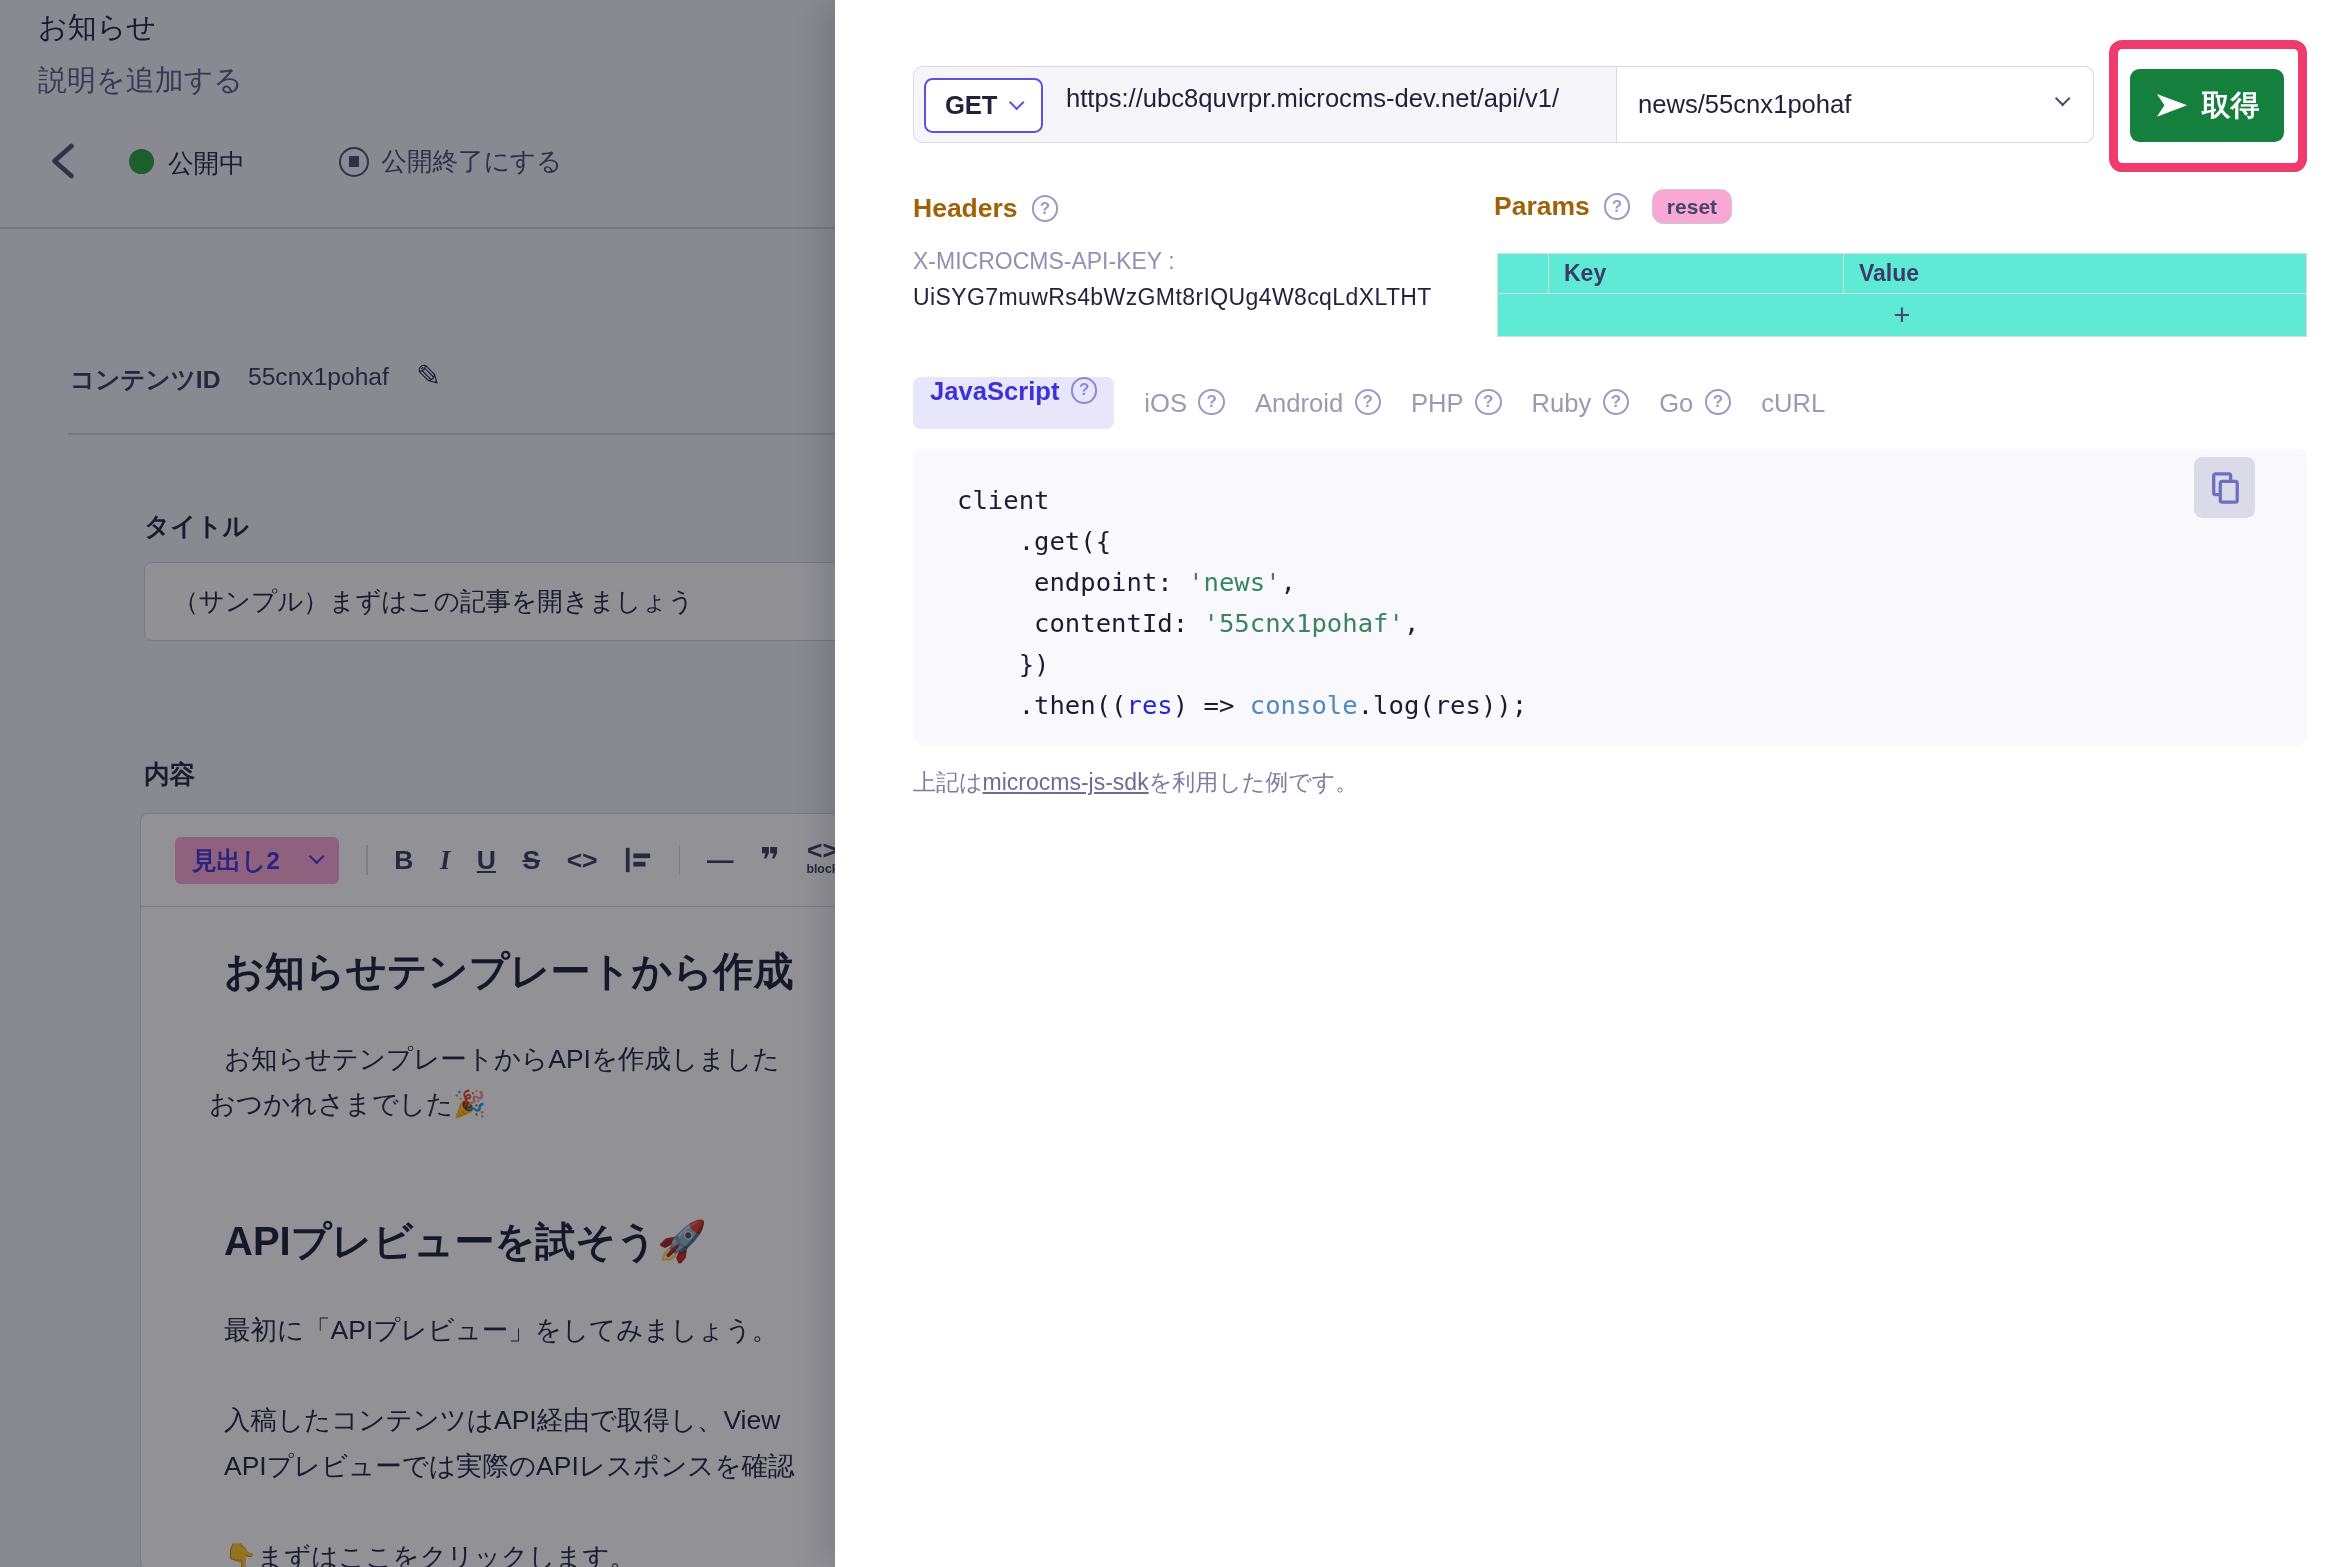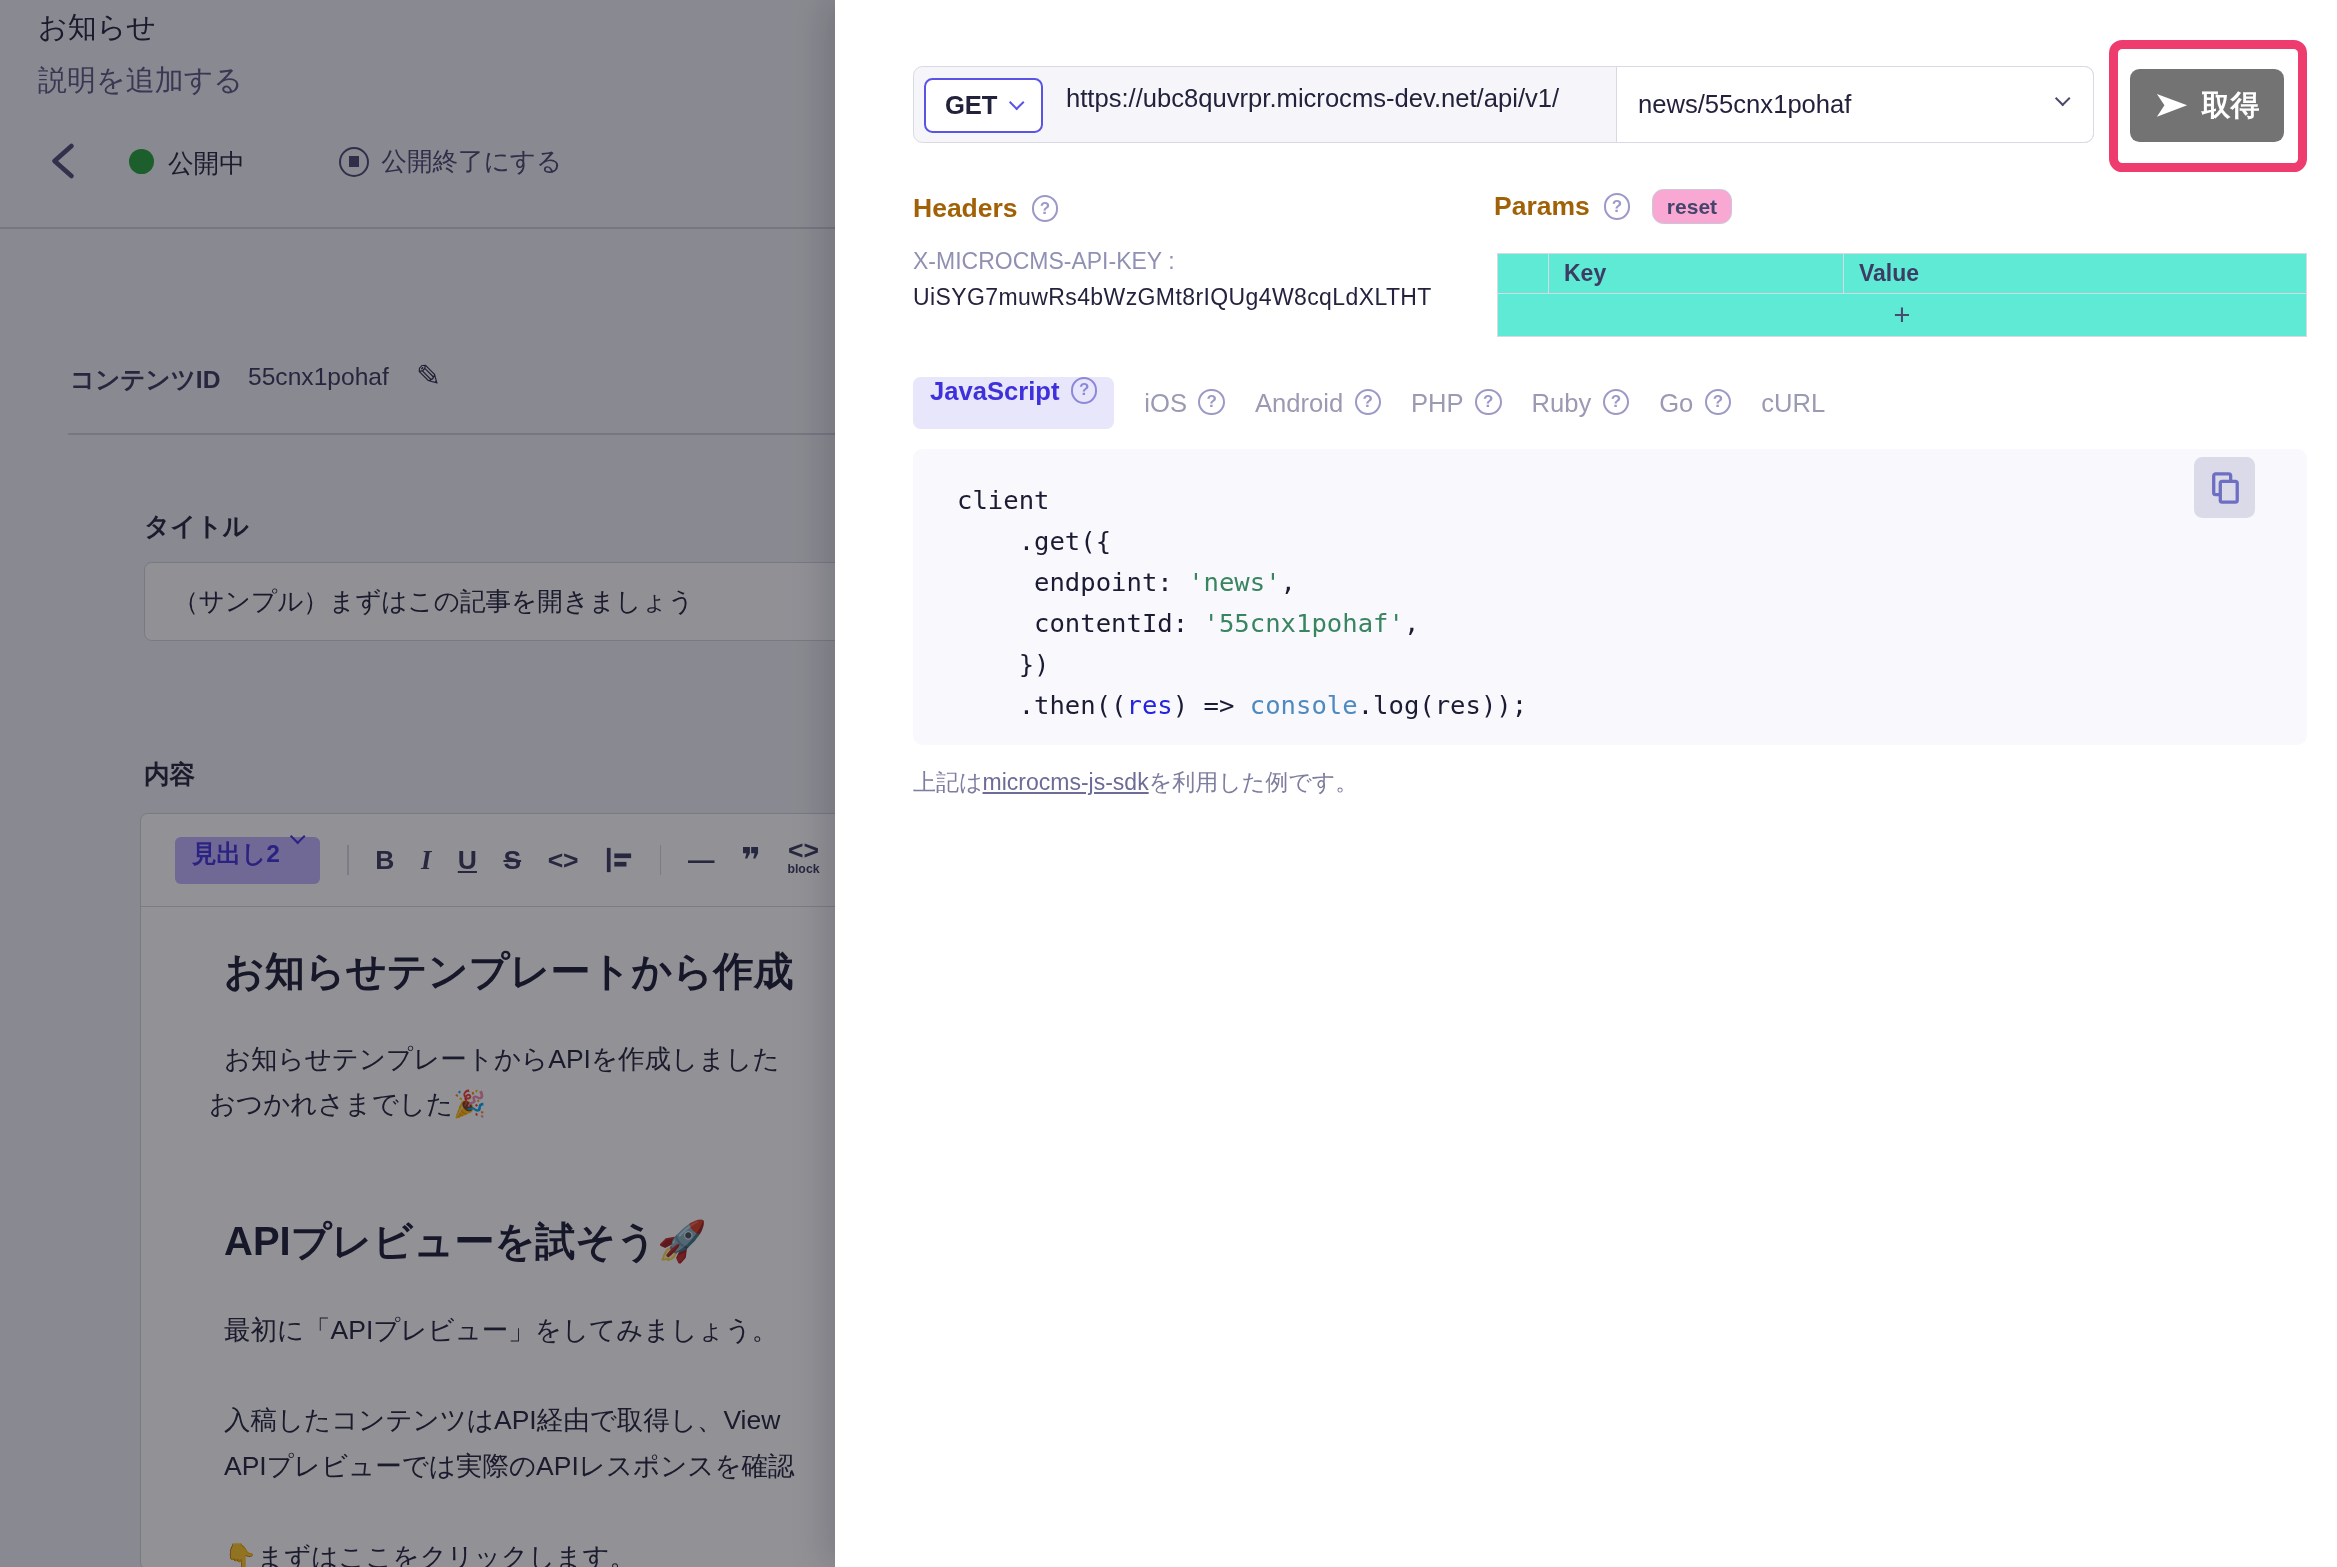--- a/index.html
+++ b/index.html
@@ -24,21 +24,21 @@
   .cid-label{left:70px;top:363px;font-size:24.6px;font-weight:bold;color:#3a3a5e;}
   .cid-value{left:248px;top:363px;font-size:24.6px;color:#3a3a5e;}
   .cid-pencil{left:416px;top:358px;font-size:30px;color:#2e2e4c;}
   .lp-div2{left:68px;top:433px;width:767px;height:1.9px;background:#cfcfda;}
   .tl-label{left:144px;top:509px;font-size:25.6px;font-weight:bold;color:#26263f;}
   .tl-input{left:144px;top:562px;width:719px;height:79px;background:#fdfdfe;border:1.9px solid #d2d2de;border-radius:7.6px;display:flex;align-items:center;}
   .tl-input span{margin-left:28px;font-size:25.6px;color:#26263f;white-space:nowrap;}
   .ct-label{left:144px;top:757px;font-size:25.6px;font-weight:bold;color:#26263f;}
   .editor{left:140px;top:813px;width:721px;height:757px;background:#fff;border:1.9px solid #d2d2de;border-radius:7.6px;}
   .ed-toolbar{position:absolute;left:0;top:0;width:100%;height:93px;display:flex;align-items:center;gap:26.5px;padding-left:34px;border-bottom:1.9px solid #d8d8e2;}
-  .blk-pill{background:#c4b5fd;border-radius:5.7px;height:47px;display:flex;padding:0 17px;gap:12px;color:#4334d8;}
+  .blk-pill{background:#f9a8d4;border-radius:5.7px;height:47px;display:flex;align-items:center;padding:0 17px;gap:31px;color:#4334d8;}
   .blk-pill span{font-size:24.6px;font-weight:bold;color:#4334d8;}
   .tb-ic{font-size:26.5px;color:#3c3c60;font-weight:bold;}
   .tb-it{font-style:italic;font-family:"Liberation Serif","DejaVu Serif",serif;}
   .tb-un{text-decoration:underline;}
   .tb-st{text-decoration:line-through;}
   .tb-sep{width:1.9px;height:30px;background:#d8d8e2;}
   .tb-cb{display:flex;flex-direction:column;align-items:center;line-height:19px;}
   .tb-cb .sub{font-size:12.3px;font-weight:bold;color:#3c3c60;}
   .ed-h{font-size:40px;font-weight:bold;color:#1e1e38;white-space:nowrap;}
   .ed-p{font-size:26.5px;color:#26263f;white-space:nowrap;}
@@ -51,21 +51,21 @@
   .modal{position:absolute;left:835px;top:0;width:1503px;height:1567px;background:#ffffff;box-shadow:-11.4px 0 32px rgba(18,18,40,0.16);}
   .req-bar{left:78px;top:66px;width:1181px;height:77px;background:#f6f6fa;border:1.9px solid #d9d9e4;border-radius:9.5px;}
   .get-select{left:89px;top:78px;width:119px;height:55px;background:#fff;border:2.8px solid #5a54e6;border-radius:8.5px;display:flex;align-items:center;justify-content:center;gap:13.2px;}
   .get-select span{font-size:25.6px;font-weight:bold;color:#22223c;}
   .chev{display:inline-block;width:11.4px;height:11.4px;border-right:2.8px solid #7878a8;border-bottom:2.8px solid #7878a8;transform:rotate(45deg);margin-top:-5.7px;}
   .url-text{left:231px;top:66px;height:64px;display:flex;align-items:center;font-size:25.6px;color:#22223c;white-space:nowrap;}
   .ep-select{left:781px;top:66px;width:478px;height:77px;background:#fff;border:1.9px solid #d9d9e4;border-radius:0 9.5px 9.5px 0;display:flex;align-items:center;}
   .ep-select .val{margin-left:21px;font-size:25.6px;color:#22223c;white-space:nowrap;}
   .ep-chev{position:absolute;right:24.6px;top:32px;border-color:#4a4a6a;}
   .annotation{left:1274px;top:40px;width:198px;height:132px;border:9.5px solid #ee3c6e;border-radius:13.2px;background:#fff;}
-  .fetch-btn{position:absolute;left:12.3px;top:20px;width:154px;height:73px;background:#737373;border-radius:9.5px;display:flex;align-items:center;justify-content:center;gap:12.3px;}
+  .fetch-btn{position:absolute;left:12.3px;top:20px;width:154px;height:73px;background:#15803d;border-radius:9.5px;display:flex;align-items:center;justify-content:center;gap:12.3px;}
   .fetch-btn span{font-size:29px;font-weight:bold;color:#fff;}
   .sec-title{font-size:26.5px;font-weight:bold;color:#a16207;}
   .headers-row{left:78px;top:193px;display:flex;align-items:center;gap:14px;}
   .help{width:26.5px;height:26.5px;border:2.4px solid #9a99c8;border-radius:50%;display:inline-flex;align-items:center;justify-content:center;font-size:17px;font-weight:bold;color:#9a99c8;flex:none;}
   .apikey-label{left:78px;top:248px;font-size:23px;color:#9090b4;}
   .apikey-value{left:78px;top:284px;font-size:23px;color:#23233e;letter-spacing:0.4px;}
   .params-row{left:659px;top:189px;display:flex;align-items:center;gap:14px;}
   .reset-btn{margin-left:7.6px;border:1.9px solid #c8c8da;border-radius:11.4px;background:#f9a8d4;padding:4.7px 14px;font-size:21px;font-weight:bold;color:#45456b;}
   .params-table{left:662px;top:253px;width:810px;border:1.9px solid #d9d9e3;background:#5eead4;}
   .pt-head{display:flex;height:40px;border-bottom:1.9px solid #d9d9e3;}

